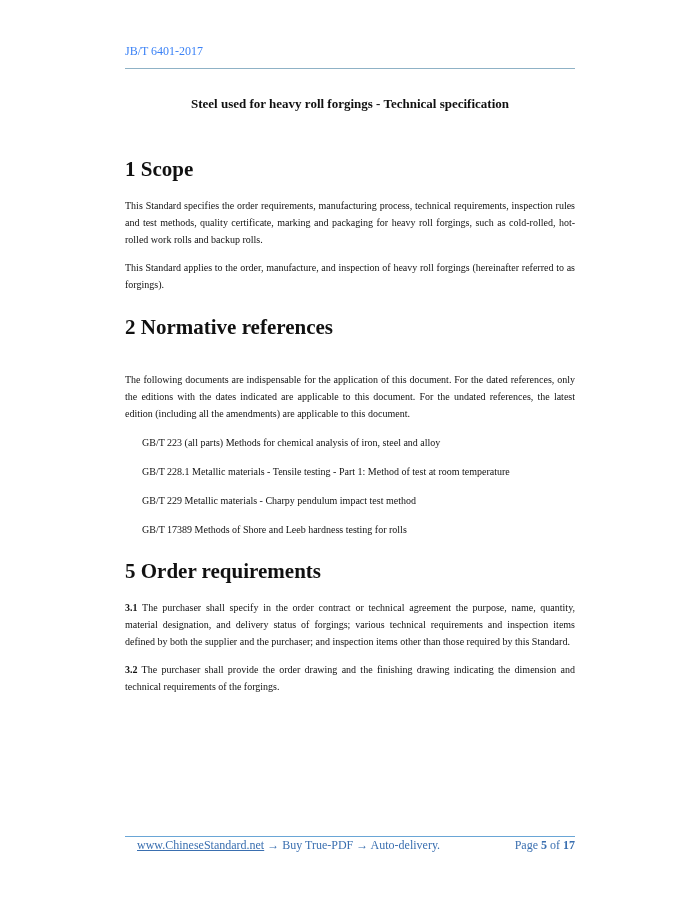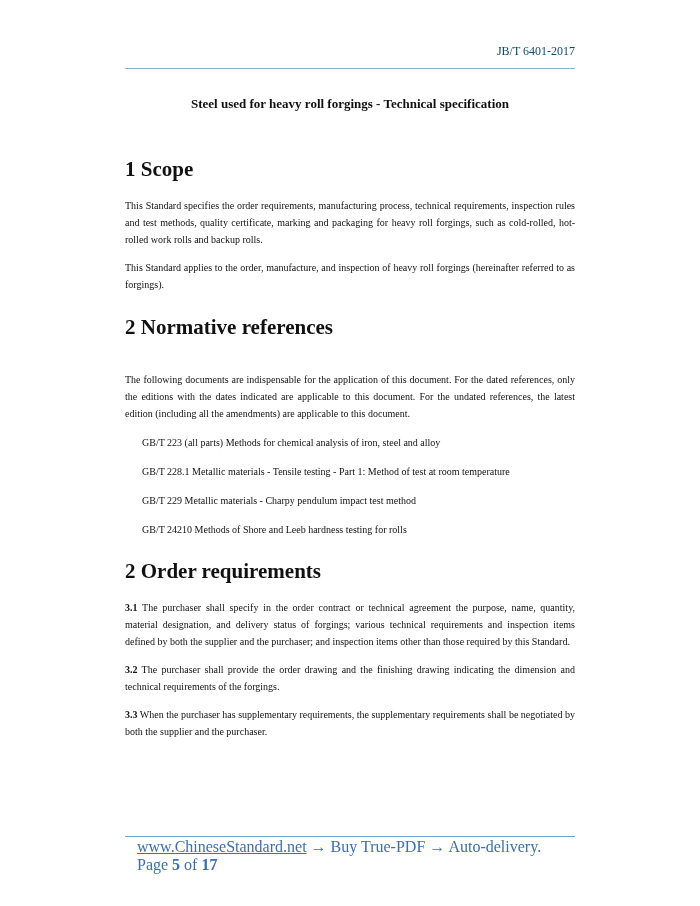--- a/index.html
+++ b/index.html
@@ -1,32 +1,32 @@
 <!DOCTYPE html>
 <html><head>
   <meta charset="utf-8">
   <style>
     html, body { margin: 0; padding: 0; background: #ffffff; }
     body { width: 700px; height: 906px; position: relative; overflow: hidden;
            font-family: "Liberation Serif", serif; color: #111; }
-    .header { position: absolute; left: 125px; top: 44px; width: 450px; text-align: right;
-              font-size: 12px; color: #0c4a6e; }
+    .header { position: absolute; left: 125px; top: 44px; width: 450px; text-align: left;
+              font-size: 12px; color: #3b82f6; }
     .header-rule { position: absolute; left: 125px; top: 68px; width: 450px; height: 0;
                    border-top: 1px solid #8fb2c6; }
     .content { position: absolute; left: 125px; top: 92px; width: 450px; }
     .doc-title { text-align: center; font-weight: bold; font-size: 13px; margin: 0;
                  line-height: 24px; }
     h2 { font-size: 21px; font-weight: bold; margin: 0; line-height: 22px; }
     p { margin: 0; font-size: 10px; line-height: 17px; text-align: justify; }
     .ref { padding-left: 17px; }
     .bold-num { font-weight: bold; }
     .footer-rule { position: absolute; left: 125px; top: 836px; width: 450px; height: 0;
                    border-top: 1px solid #6aa6d6; }
-    .footer { position: absolute; left: 137px; top: 838px; width: 438px; font-size: 16px;
-              color: #3a6fb0; display: flex; justify-content: space-between; flex-direction: column; }
+    .footer { position: absolute; left: 137px; top: 838px; width: 438px; font-size: 12px;
+              color: #3a6fb0; display: flex; justify-content: space-between; }
     .footer a { color: #3a6fb0; text-decoration: underline; }
     .pg b { font-weight: bold; }
   </style>
 </head>
 <body>
 
 <div class="header">JB/T 6401-2017</div>
 <div class="header-rule"></div>
 
 <div class="content">
@@ -34,25 +34,24 @@
 
   <h2 style="margin-top:42px">1 Scope</h2>
   <p style="margin-top:17px">This Standard specifies the order requirements, manufacturing process, technical requirements, inspection rules and test methods, quality certificate, marking and packaging for heavy roll forgings, such as cold-rolled, hot-rolled work rolls and backup rolls.</p>
   <p style="margin-top:11px">This Standard applies to the order, manufacture, and inspection of heavy roll forgings (hereinafter referred to as forgings).</p>
 
   <h2 style="margin-top:23px">2 Normative references</h2>
   <p style="margin-top:33px">The following documents are indispensable for the application of this document. For the dated references, only the editions with the dates indicated are applicable to this document. For the undated references, the latest edition (including all the amendments) are applicable to this document.</p>
   <p class="ref" style="margin-top:12px">GB/T 223 (all parts) Methods for chemical analysis of iron, steel and alloy</p>
   <p class="ref" style="margin-top:12px">GB/T 228.1 Metallic materials - Tensile testing - Part 1: Method of test at room temperature</p>
   <p class="ref" style="margin-top:12px">GB/T 229 Metallic materials - Charpy pendulum impact test method</p>
-  <p class="ref" style="margin-top:12px">GB/T 24210 Methods of Shore and Leeb hardness testing for rolls</p>
+  <p class="ref" style="margin-top:12px">GB/T 17389 Methods of Shore and Leeb hardness testing for rolls</p>
 
-  <h2 style="margin-top:22px">2 Order requirements</h2>
+  <h2 style="margin-top:22px">5 Order requirements</h2>
   <p style="margin-top:17px"><span class="bold-num">3.1</span><span> The purchaser shall specify in the order contract or technical agreement the purpose, name, quantity, material designation, and delivery status of forgings; various technical requirements and inspection items defined by both the supplier and the purchaser; and inspection items other than those required by this Standard.</span></p>
   <p style="margin-top:11px"><span class="bold-num">3.2</span><span> The purchaser shall provide the order drawing and the finishing drawing indicating the dimension and technical requirements of the forgings.</span></p>
-  <p style="margin-top:11px"><span class="bold-num">3.3</span><span> When the purchaser has supplementary requirements, the supplementary requirements shall be negotiated by both the supplier and the purchaser.</span></p>
 </div>
 
 <div class="footer-rule"></div>
 <div class="footer">
   <span><a>www.ChineseStandard.net</a> <span>→</span><span> Buy True-PDF </span><span>→</span><span> Auto-delivery.</span></span>
   <span class="pg"><span>Page </span><b>5</b><span> of </span><b>17</b></span>
 </div>
 
 </body></html>

